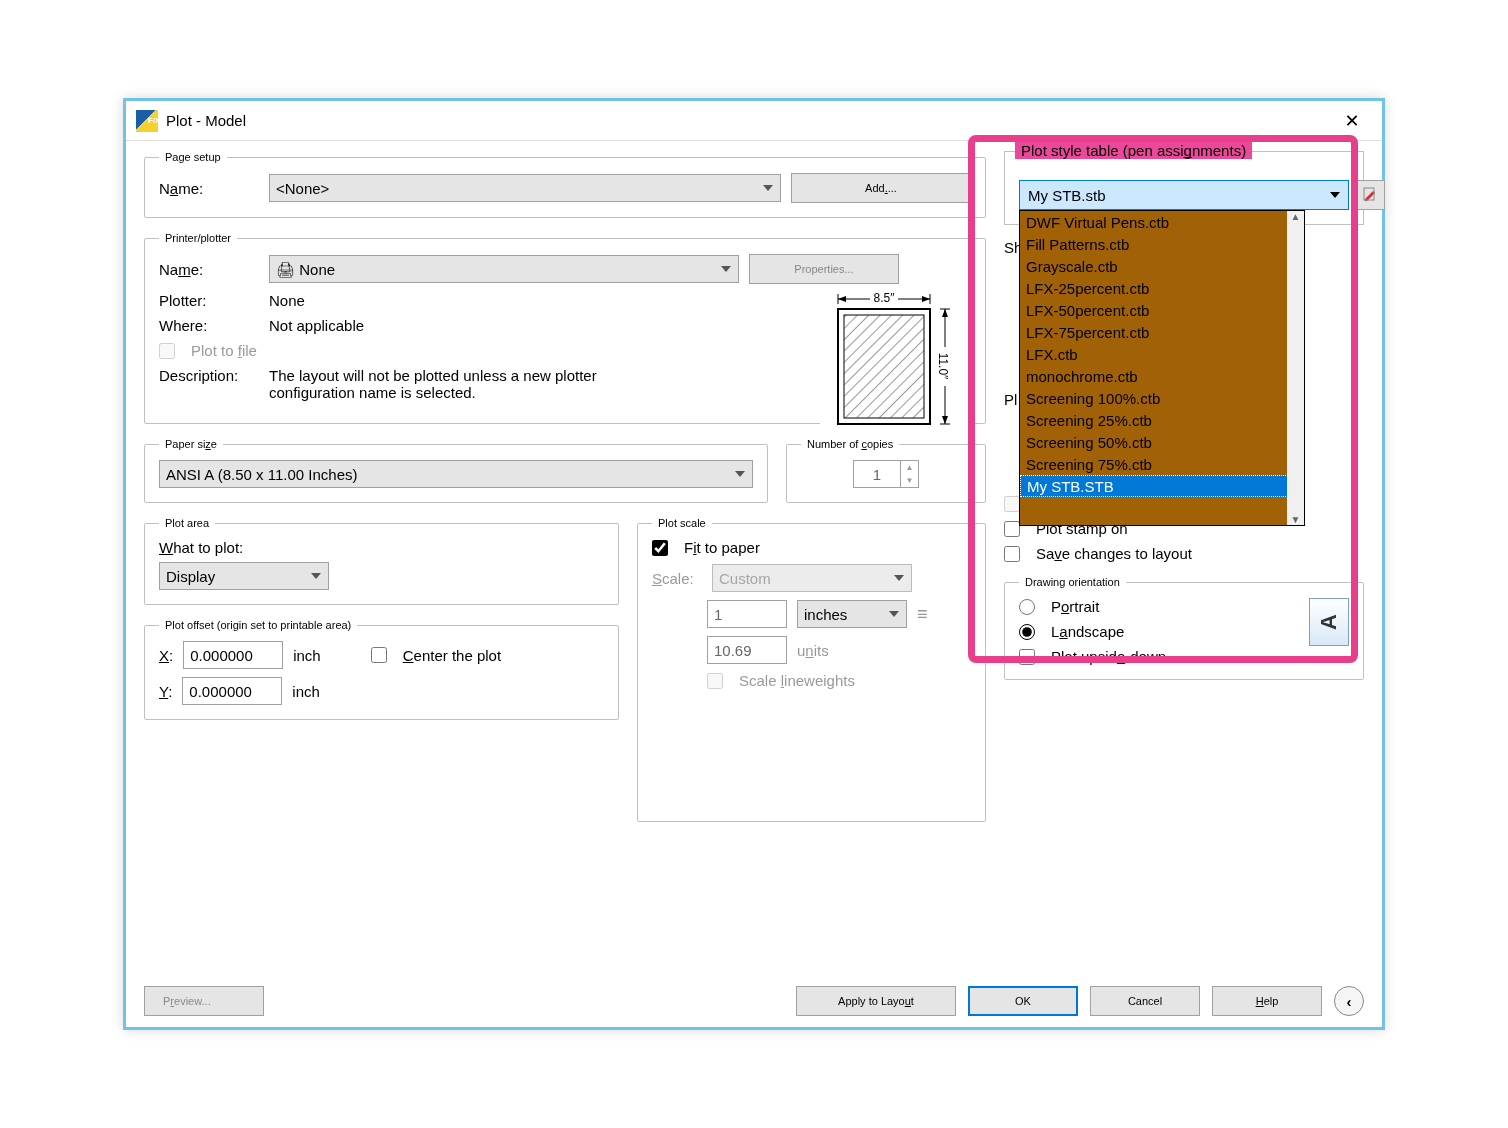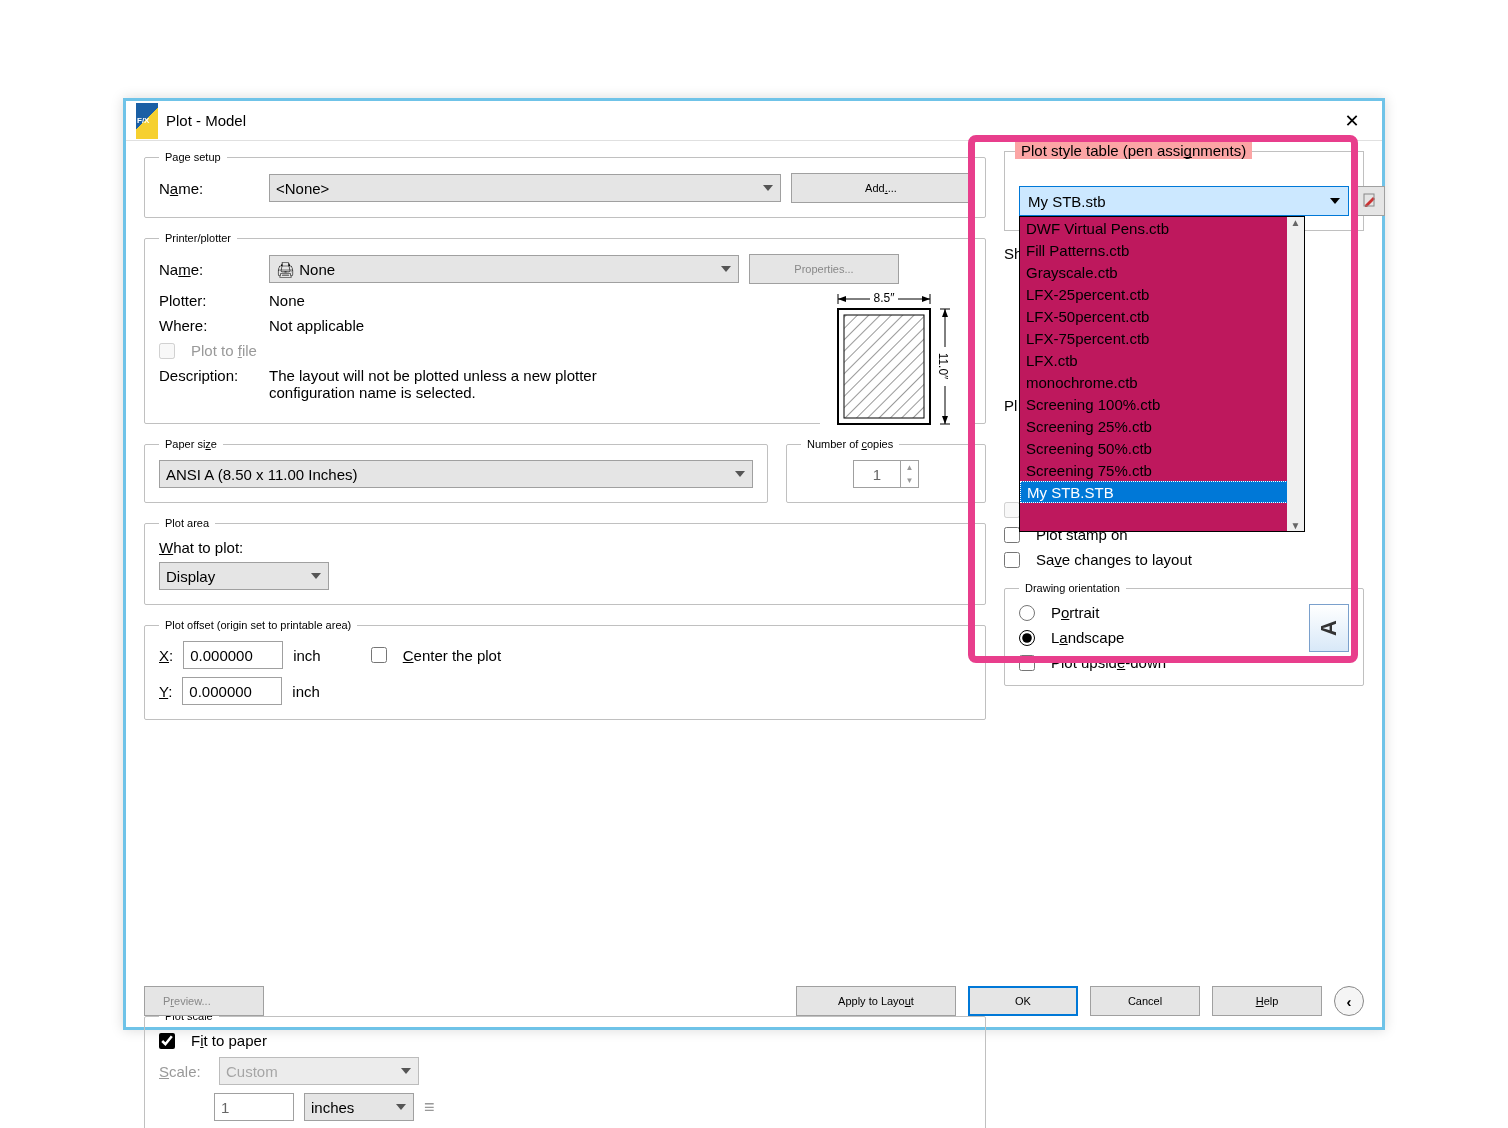--- a/index.html
+++ b/index.html
@@ -25,28 +25,28 @@
     position: relative;
   }
   .titlebar {
     height: 40px;
     display: flex;
     align-items: center;
     padding: 0 10px;
     border-bottom: 1px solid #e0e0e0;
   }
   .titlebar .app-icon {
-    width: 22px; height: 36px;
+    width: 22px; height: 22px;
     background: linear-gradient(135deg,#1a5fa5 0%,#1a5fa5 45%,#f6d02f 45%,#f6d02f 100%);
     margin-right: 8px;
     font-size: 8px;
     font-weight: bold;
     color: #fff;
     display: flex; align-items: center; justify-content: flex-start;
-    padding-left: 1px;
+    padding-left: 12px;
   }
   .titlebar .title { font-size: 15px; }
   .titlebar .close {
     margin-left: auto;
     width: 40px; height: 30px;
     display:flex; align-items:center; justify-content:center;
     font-size: 18px;
   }
   .content {
     padding: 10px 18px 0 18px;
@@ -112,49 +112,49 @@
   .paper-preview {
     position:absolute; right: 10px; top: 40px;
     width: 155px; height: 155px;
     background:#fff;
   }
   .spinner { display:flex; }
   .spinner input { width:48px; text-align:center; }
   .spinner .arrows { display:flex; flex-direction:column; border:1px solid #a0a0a0; border-left:none; width:18px;}
   .spinner .arrows div { flex:1; font-size:8px; display:flex; align-items:center; justify-content:center;}
 
-  .mid-row { display:flex; gap:18px; height:305px;flex-direction:column; }
+  .mid-row { display:flex; gap:18px; height:305px; }
   .mid-left { flex: 0 0 475px; display:flex; flex-direction:column; gap:14px;}
   .mid-right { flex: 1; }
   .highlight-box {
     position: absolute;
     border: 7px solid #e83e8c;
     border-radius: 8px;
     z-index: 20;
     pointer-events:none;
   }
-  .plotstyle-select-wrap { position:relative; margin-top:24px;}
+  .plotstyle-select-wrap { position:relative; margin-top:18px;}
   .plotstyle-select {
     border:1px solid #0078d7;
     background:#cce8ff;
     height:30px;
     display:flex; align-items:center; padding:0 24px 0 8px;
     font-size:15px;
     position:relative;
   }
   .plotstyle-select::after{
     content:""; position:absolute; right:8px; top:50%;
     border-left:5px solid transparent; border-right:5px solid transparent;
     border-top:6px solid #000; transform:translateY(-50%);
   }
   .dropdown-list {
     position:absolute;
     top:30px; left:0; width:286px;
     border:1px solid #000;
-    background:#be185d;
+    background:#a16207;
     z-index: 10;
   }
   .dropdown-list .opt { padding:1px 6px; font-size:15px; height:22px; display:flex; align-items:center; }
   .dropdown-list .opt.selected { background:#0078d7; color:#fff; border:1px dotted #fff; }
   .dropdown-list .scroll {
     position:absolute; right:0; top:0; bottom:0; width:17px; background:#f0f0f0;
     display:flex; flex-direction:column; justify-content:space-between; align-items:center;
   }
   .dropdown-list .scroll div { font-size:10px; color:#666; }
   .dropdown-list .spacer { height:28px; }
@@ -376,21 +376,21 @@
             </span>
           </div>
         </fieldset>
       </div>
 
     </div>
 
     <div class="col-right">
 
       <div style="position:relative; border:1px solid #c0c0c0; padding:10px 14px 14px 14px;">
-        <div style="position:absolute; top:-10px; left:10px; background:#fca5a5; padding:0 6px;">
+        <div style="position:absolute; top:-10px; left:10px; background:#ec4899; padding:0 6px;">
           <span>Plot style table (pen assi</span><u>g</u><span>nments)</span>
         </div>
         <div class="plotstyle-select-wrap">
           <div class="plotstyle-select">My STB.stb</div>
           <div class="small-btn">
             <svg width="16" height="16" viewBox="0 0 16 16">
                 <path d="M2 12l8-8 2 2-8 8H2v-2z" fill="#c33"></path>
                 <rect x="1" y="1" width="10" height="12" fill="none" stroke="#888"></rect>
               </svg>
           </div>

